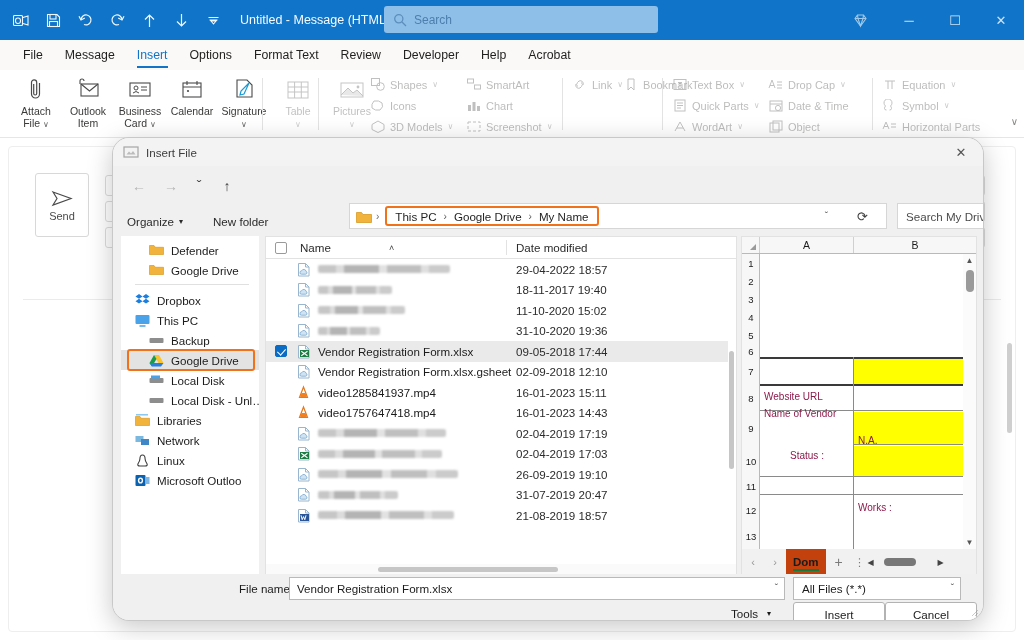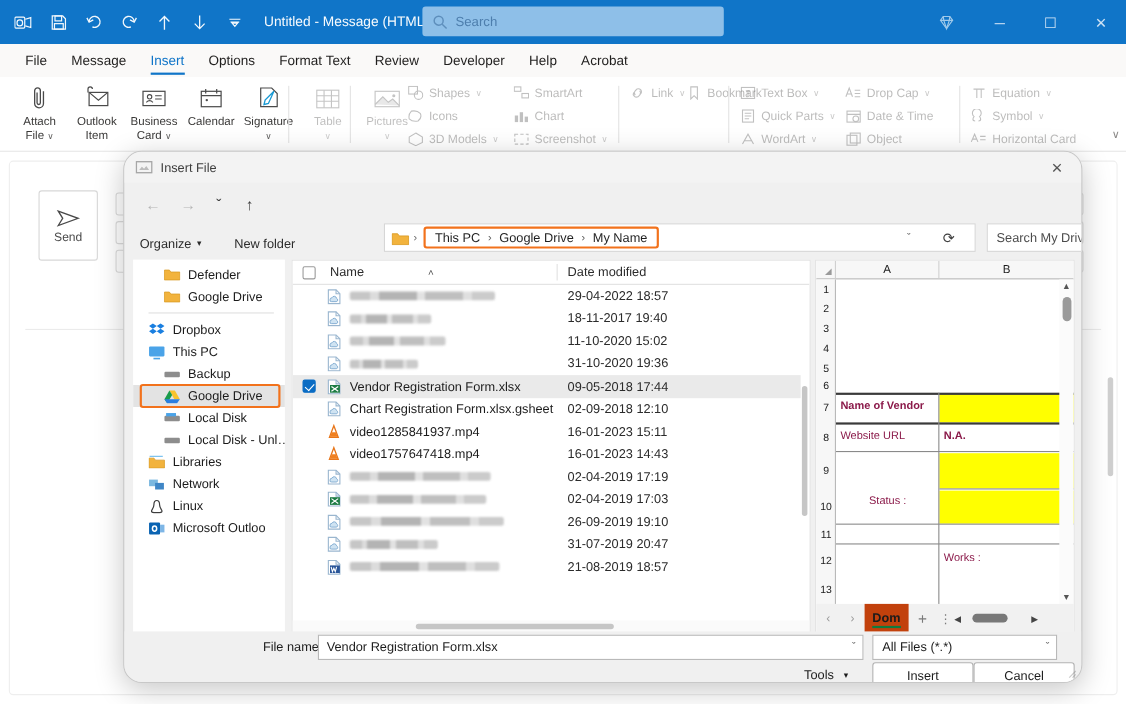--- a/index.html
+++ b/index.html
@@ -237,21 +237,21 @@
   .rowhdrs { position:absolute; left:0; top:17px; width:18px; bottom:0; background:#f7f7f7; border-right:1px solid #b9b9b9; }
   .rnum {
     position:absolute; left:0; width:18px; display:flex; align-items:center; justify-content:center;
     font-size:9.5px; color:#1b1b1b;
   }
   .grid { position:absolute; left:18px; top:17px; right:0; bottom:0; }
   .gcell { position:absolute; font-size:10px; }
   .yellow { background:#ffff00; }
   .thickline { position:absolute; background:#3a3a3a; }
   .thinline { position:absolute; background:#8a8a8a; }
-  .cellA { color:#8b1a4a; font-weight:bold; font-size:10px; }
+  .cellA { color:#8b1a4a; font-weight:normal; font-size:10px;margin-top:44px; }
   .cellTxt { color:#8b1a4a; font-size:10px; }
   .pv-scroll { position:absolute; right:0; top:17px; width:13px; bottom:26px; background:#fbfbfb; }
   .pv-arrow { position:absolute; left:0; width:13px; height:13px; display:flex; align-items:center; justify-content:center; color:#555; font-size:8px; }
   .pv-thumb { position:absolute; left:3px; top:16px; width:8px; height:22px; background:#9a9a9a; border-radius:5px; }
   .pv-bottom {
     position:absolute; left:0; bottom:0; width:100%; height:26px;
     background:#f1f1f1; display:flex; align-items:center;
   }
   .pv-nav { width:22px; text-align:center; color:#9a9a9a; font-size:11px; }
   .sheettab {
@@ -611,21 +611,21 @@
           </span>
         <span>Symbol</span>
           <span class="chev">∨</span>
       </div>
       <div class="smallitem">
         <span class="ico">
             <svg width="15" height="13" viewBox="0 0 15 13">
               <path d="M1 9 L4 2 L7 9 M2 6.5h4 M9 4h5 M9 7h5" fill="none" stroke="#4a4a4a"></path>
             </svg>
           </span>
-        <span>Horizontal Card</span>
+        <span>Horizontal Parts</span>
       </div>
     </div>
     <div class="ribbon-collapse">∨</div>
   </div>
 
   <div class="compose">
     <div class="send-btn">
       <svg width="26" height="22" viewBox="0 0 26 22">
           <path d="M4 4 L22 10.5 L4 17 L8 10.5 Z" fill="none" stroke="#4a4a4a" stroke-width="1.2"></path>
         </svg>
@@ -888,21 +888,21 @@
             </div>
             <div class="frow">
               <div class="fchk blank"></div>
               <span class="fico">
                 <svg width="15" height="15" viewBox="0 0 15 15">
                   <path d="M2.5 1.5h7l3.5 3.5v9h-10.5z" fill="#fff" stroke="#9ab6cf" stroke-width="1"></path>
                   <path d="M9.5 1.5 v3.5 h3.5" fill="none" stroke="#9ab6cf" stroke-width="1"></path>
                   <path d="M4 10.5 a1.8 1.8 0 0 1 1.8 -1.8 a2.2 2.2 0 0 1 4.2 .6 a1.5 1.5 0 0 1 -.3 2.9 h-4.2 a1.4 1.4 0 0 1 -1.5 -1.7z" fill="#cfe3f2" stroke="#7ba7ce" stroke-width=".8"></path>
                 </svg>
               </span>
-              <span class="fname">Chart Registration Form.xlsx.gsheet</span>
+              <span class="fname">Vendor Registration Form.xlsx.gsheet</span>
               <span class="fdate">02-09-2018 12:10</span>
             </div>
             <div class="frow">
               <div class="fchk blank"></div>
               <span class="fico">
                 <svg width="15" height="15" viewBox="0 0 15 15">
                   <path d="M7.5 2 L11.5 12.5 h-8 Z" fill="#fff" stroke="#e8761a" stroke-width="1.2"></path>
                   <path d="M5.5 8 h4 l1.4 4 h-6.8 z" fill="#f08020"></path>
                 </svg>
               </span>

